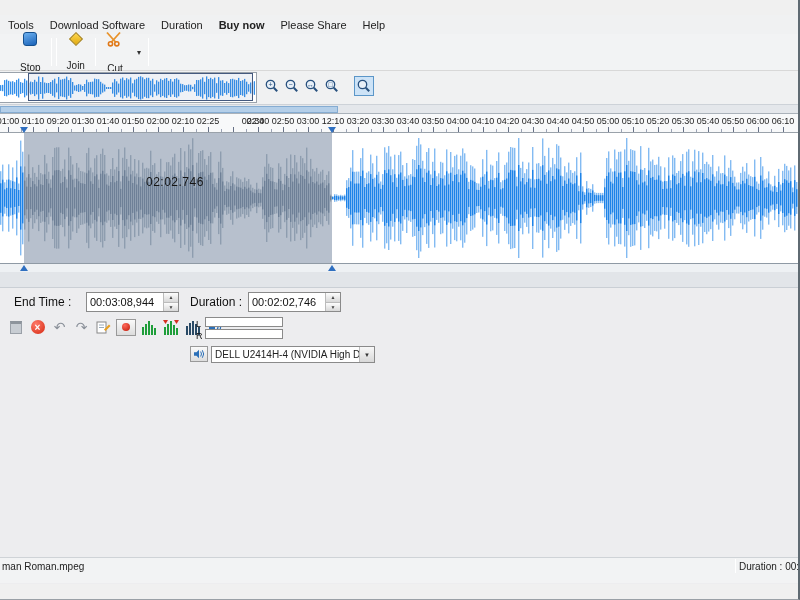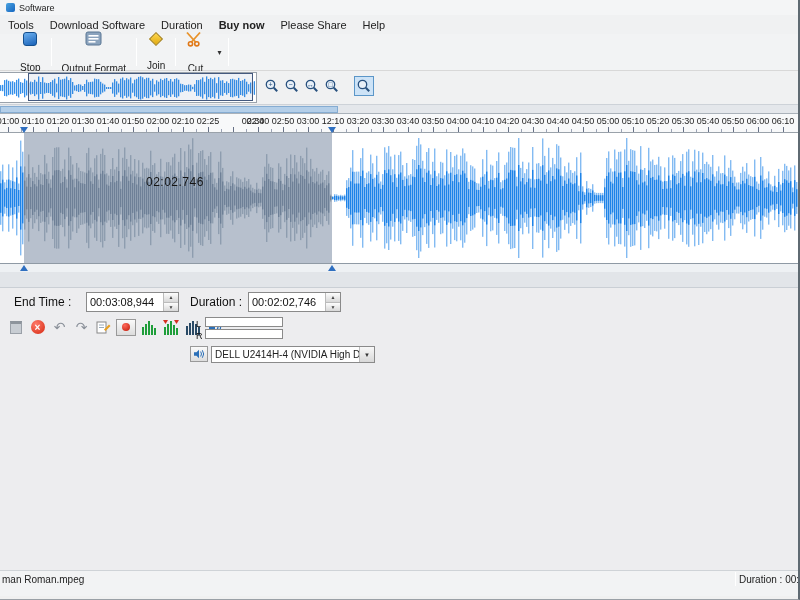--- a/index.html
+++ b/index.html
@@ -102,65 +102,50 @@
                 display:flex; align-items:center; justify-content:center;
                 background:linear-gradient(#fafafa,#dddddd); }
   .combo { position:absolute; height:17px; width:164px; background:#fff; border:1px solid #8a8a8a;
            display:flex; align-items:center; font-size:10px; color:#222; }
   .combo-text { flex:1; padding:0 3px; white-space:nowrap; overflow:hidden; }
   .combo-arrow { width:15px; height:100%; border-left:1px solid #bbb; display:flex; align-items:center;
                  justify-content:center; font-size:6px; color:#333;
                  background:linear-gradient(#f8f8f8,#d8d8d8); }
 
   
-  .statusbar { position:absolute; left:0; bottom:3px; width:100%; height:26px; background:#f2f3f4;
+  .statusbar { position:absolute; left:0; bottom:16px; width:100%; height:26px; background:#f2f3f4;
                border-top:1px solid #cfd3d7; font-size:10px; color:#222; }
   .status-file { position:absolute; left:2px; top:3px; white-space:nowrap; }
   .status-div { position:absolute; left:735px; top:1px; width:1px; height:14px; background:#c5c9cd;
                 border-right:1px solid #fff; }
   .status-dur { position:absolute; left:739px; top:3px; width:60px; white-space:nowrap; overflow:hidden; }
 </style>
 </head>
 <body>
 
 <div class="window">
 
-  <div class="titlebar">
-    <span class="app-ic"></span>
-    <span>Software</span>
-  </div>
 
   <div class="menubar" id="menubar">
       <span class="menu-item">Tools</span>
       <span class="menu-item">Download Software</span>
       <span class="menu-item">Duration</span>
       <span class="menu-item hot">Buy now</span>
       <span class="menu-item">Please Share</span>
       <span class="menu-item">Help</span>
     </div>
 
   <div class="toolbar">
     <div class="tb-btn">
       <div class="tb-icon">
           <div class="stop-ic"></div>
         </div>
       <span>Stop</span>
     </div>
     <div class="tb-sep"></div>
-    <div class="tb-btn">
-      <div class="tb-icon">
-        <svg width="18" height="16" viewBox="0 0 18 16">
-          <rect x="1" y="1" width="15" height="13" rx="2" fill="#8ba3bd" stroke="#5a7794"></rect>
-          <rect x="3.5" y="4" width="10" height="1.6" fill="#fff"></rect>
-          <rect x="3.5" y="7" width="10" height="1.6" fill="#fff"></rect>
-          <rect x="3.5" y="10" width="7" height="1.6" fill="#fff"></rect>
-        </svg>
-      </div>
-      <span>Output Format</span>
-    </div>
     <div class="tb-sep"></div>
     <div class="tb-btn">
       <div class="tb-icon">
           <div class="join-ic"></div>
         </div>
       <span>Join</span>
     </div>
     <div class="tb-sep"></div>
     <div class="tb-btn">
       <div class="tb-icon">
@@ -353,21 +338,21 @@
     <div class="scrollthumb"></div>
   </div>
 
   <div class="ruler" id="ruler">
       <span class="tick-label" style="left: 8px;">01:00</span>
       <div class="tick-line" style="left: 8px;"></div>
       <div class="tick-minor" style="left: 20.5px;"></div>
       <span class="tick-label" style="left: 33px;">01:10</span>
       <div class="tick-line" style="left: 33px;"></div>
       <div class="tick-minor" style="left: 45.5px;"></div>
-      <span class="tick-label" style="left: 58px;">01:20</span>
+      <span class="tick-label" style="left: 58px;">09:20</span>
       <div class="tick-line" style="left: 58px;"></div>
       <div class="tick-minor" style="left: 70.5px;"></div>
       <span class="tick-label" style="left: 83px;">01:30</span>
       <div class="tick-line" style="left: 83px;"></div>
       <div class="tick-minor" style="left: 95.5px;"></div>
       <span class="tick-label" style="left: 108px;">01:40</span>
       <div class="tick-line" style="left: 108px;"></div>
       <div class="tick-minor" style="left: 120.5px;"></div>
       <span class="tick-label" style="left: 133px;">01:50</span>
       <div class="tick-line" style="left: 133px;"></div>

